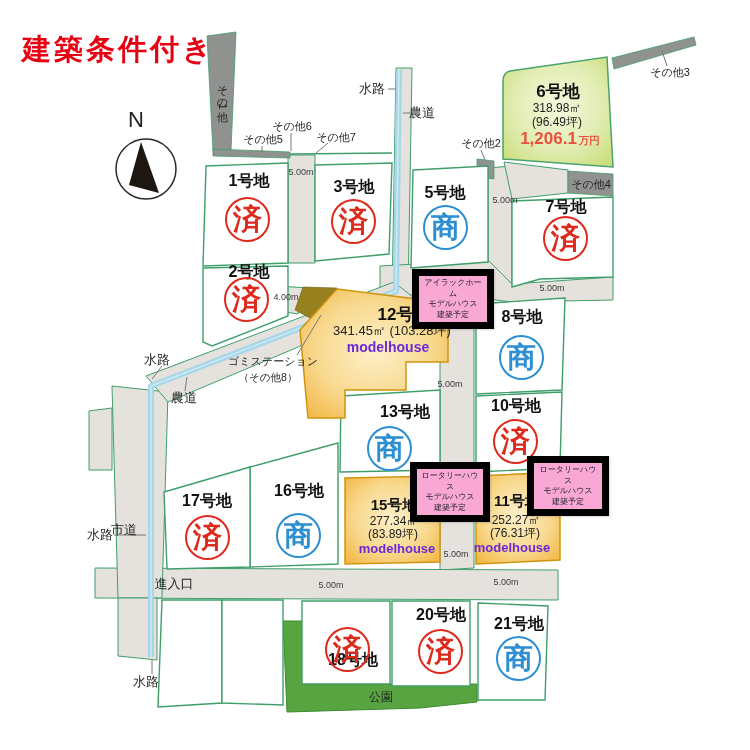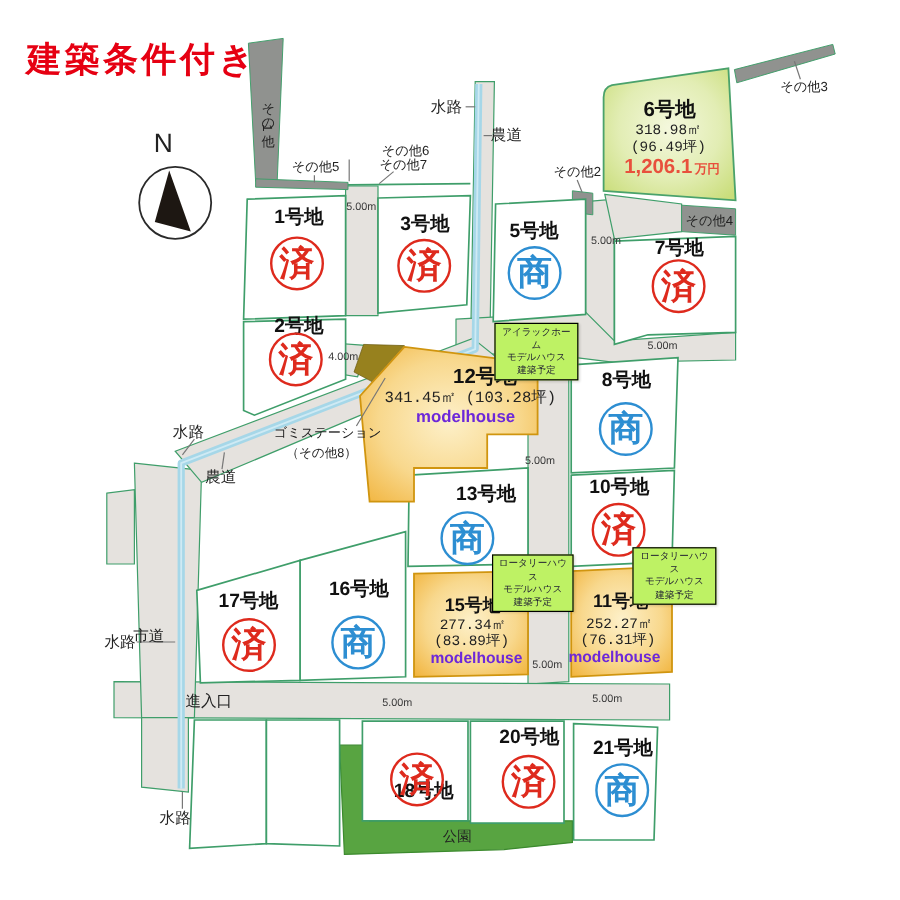--- a/index.html
+++ b/index.html
@@ -13,28 +13,28 @@
   .stamp{position:absolute;width:41px;height:41px;margin-left:-22px;margin-top:-22px;
          border-radius:50%;display:flex;align-items:center;justify-content:center;
          font-size:29px;font-weight:bold;background:rgba(255,255,255,0.0);}
   .stamp.sold{color:#de2a1d;border:2.5px solid #de2a1d;}
   .stamp.neg{color:#2d8ed2;border:2.5px solid #2d8ed2;}
   .dim{font-size:9px;color:#3a3a3a;}
   .map-lbl{font-size:13px;color:#222;}
   .other-lbl{font-size:11px;color:#222;}
   .tiny-lbl{font-size:10.5px;color:#222;}
   .vert{writing-mode:vertical-rl;transform:translate(-50%,-50%);}
-  .area-txt{font-size:12px;color:#222;font-family:Liberation Mono, monospace;}
+  .area-txt{font-size:12px;color:#222;}
   .area-txt.md{font-size:13px;}
   .price{font-size:17px;font-weight:bold;color:#e8503c;}
   .price .unit{font-size:10.5px;font-weight:bold;margin-left:2px;}
   .mh{font-size:13px;font-weight:bold;color:#6d28d9;}
   .mh.lg{font-size:14px;}
   .l6name,.l12name{font-size:17px;font-weight:bold;color:#111;}
-  .callout{position:absolute;background:#bef264;border:1px solid #000000;
+  .callout{position:absolute;background:#f9a8d4;border:7px solid #000000;
            box-shadow:1px 1px 2px rgba(0,0,0,.15);padding:2px 3px;text-align:center;
            font-size:8px;line-height:10.5px;color:#223;z-index:3;}
   .n-lbl{font-size:22px;color:#222;}
 </style>
 </head>
 <body>
 
 <div id="stage">
 
   <svg id="map-svg" width="750" height="750" viewBox="0 0 750 750">
@@ -226,21 +226,21 @@
   <div class="lbl map-lbl" style="left:146px;top:682px;">水路</div>
   <div class="lbl map-lbl" style="left:381px;top:697px;font-size:12px;">公園</div>
   <div class="lbl other-lbl" style="left:273px;top:361px;">ゴミステーション</div>
   <div class="lbl tiny-lbl" style="left:268px;top:378px;">（その他8）</div>
 
   <div class="lbl other-lbl vert" style="left:222px;top:94px;">その他1</div>
   <div class="lbl other-lbl" style="left:481px;top:143px;">その他2</div>
   <div class="lbl other-lbl" style="left:670px;top:72px;">その他3</div>
   <div class="lbl other-lbl" style="left:591px;top:184px;">その他4</div>
   <div class="lbl other-lbl" style="left:263px;top:139px;">その他5</div>
-  <div class="lbl other-lbl" style="left:292px;top:126px;margin-left:46px;">その他6</div>
+  <div class="lbl other-lbl" style="left:292px;top:126px;">その他6</div>
   <div class="lbl other-lbl" style="left:336px;top:137px;">その他7</div>
 
   <div class="callout" style="left:412px;top:269px;width:62px;">
     <div>アイラックホーム</div>
     <div>モデルハウス</div>
     <div>建築予定</div>
   </div>
   <div class="callout" style="left:410px;top:462px;width:60px;">
     <div>ロータリーハウス</div>
     <div>モデルハウス</div>

